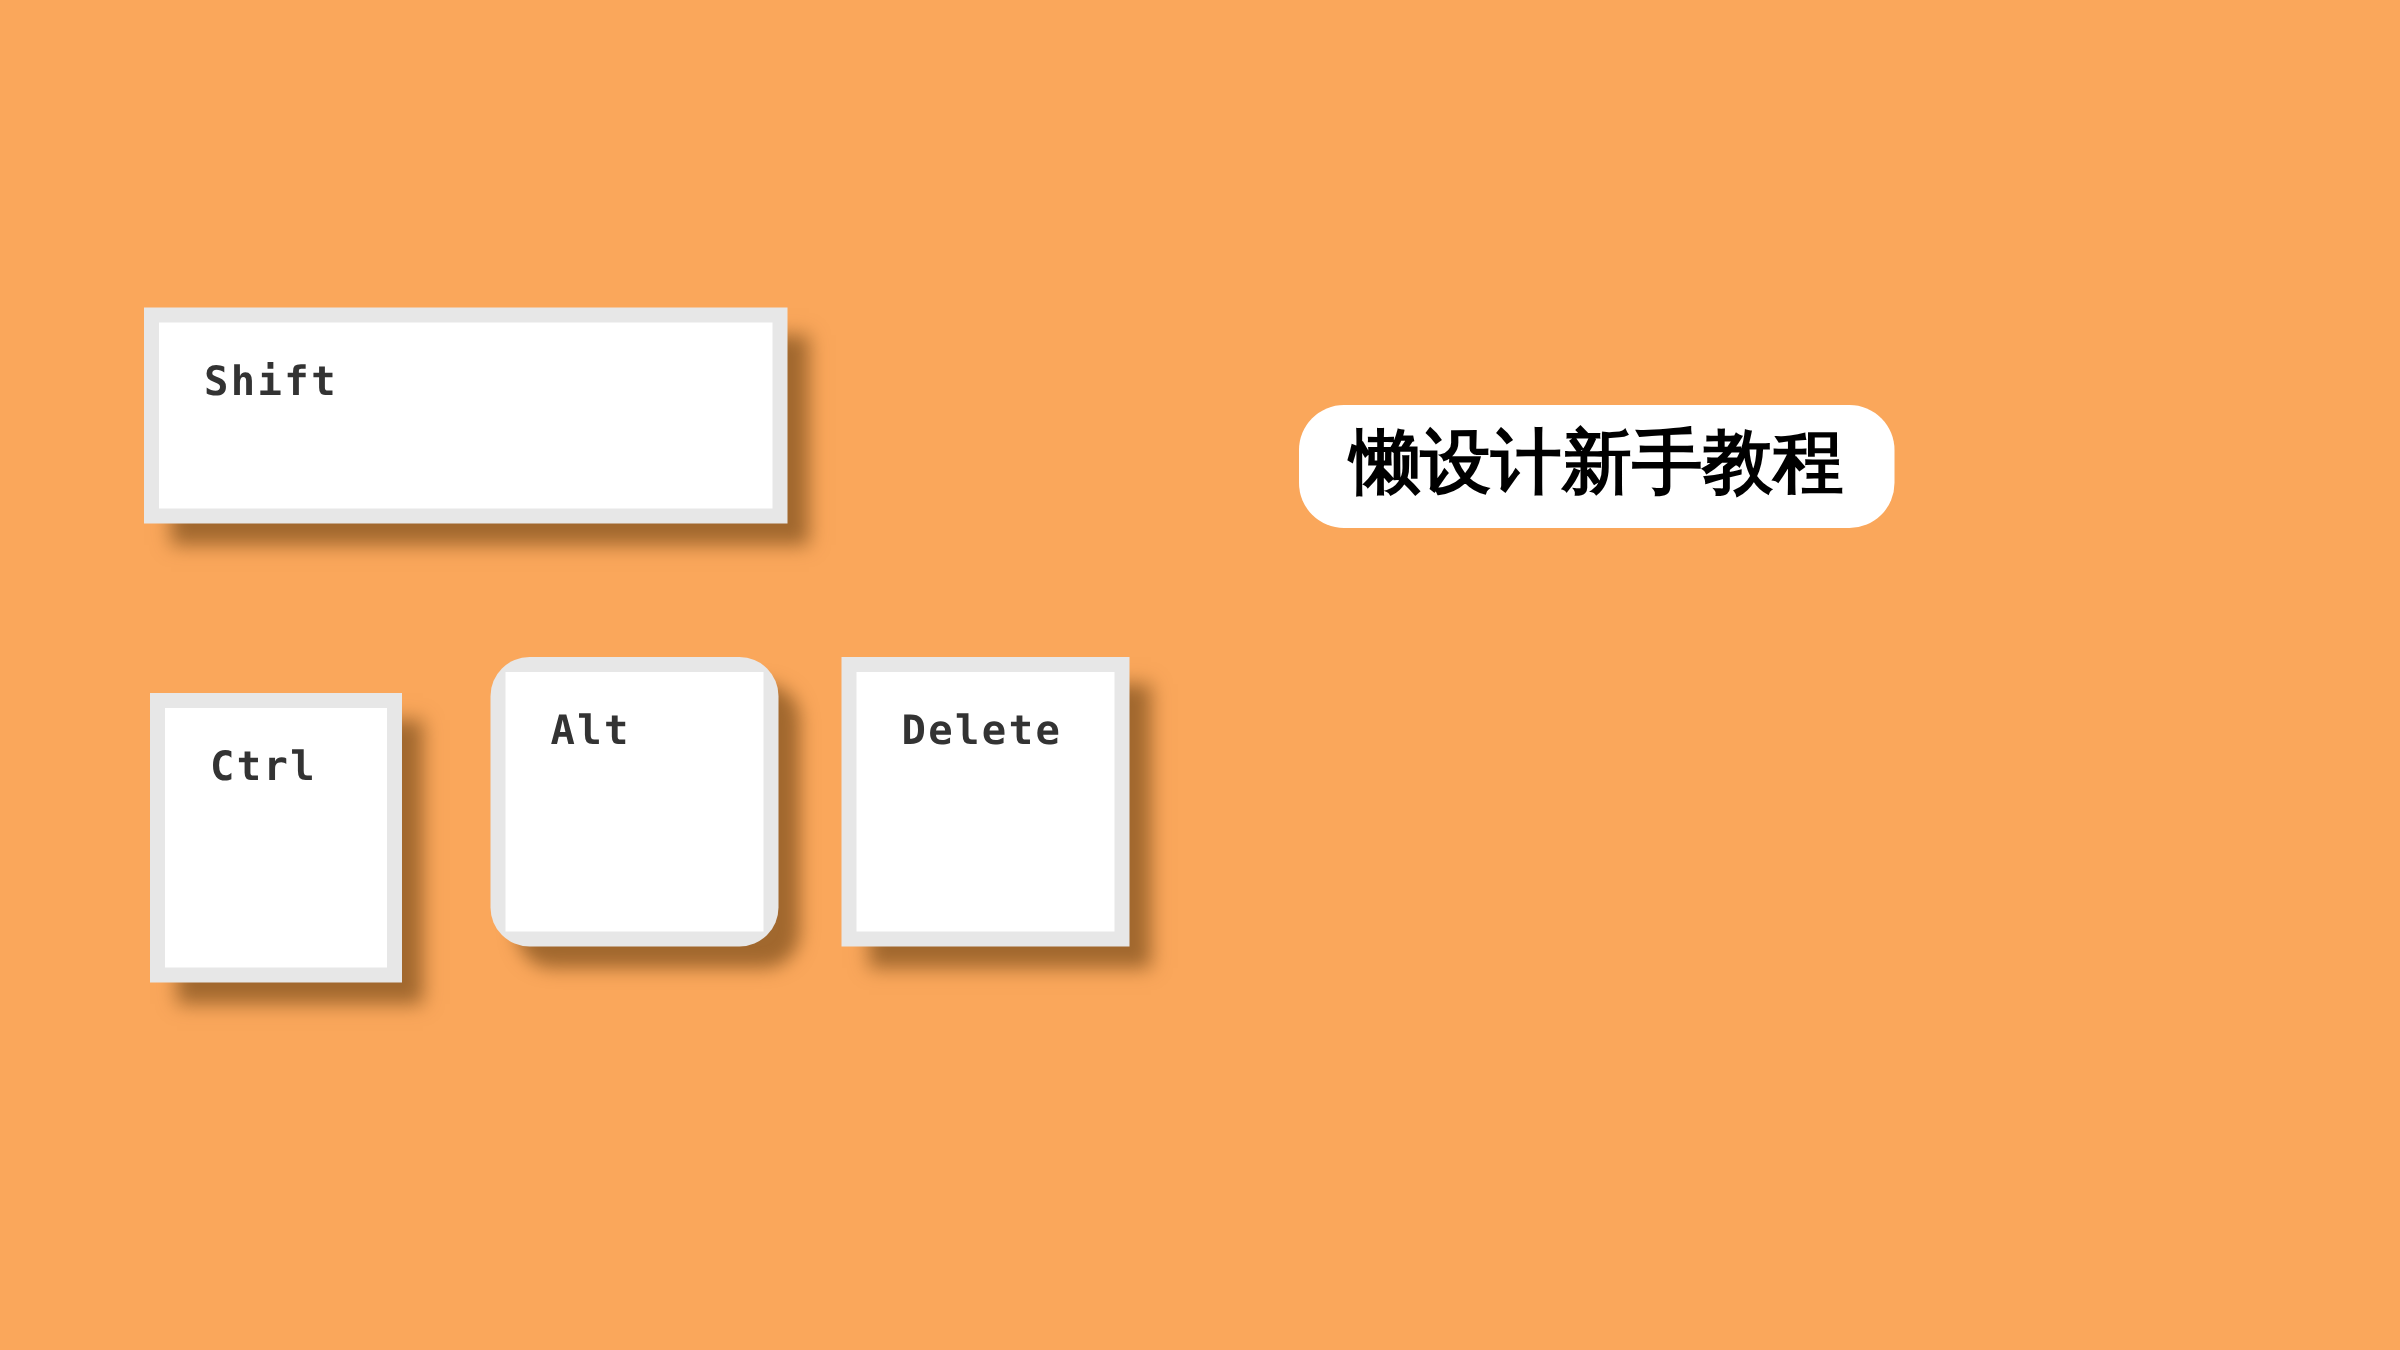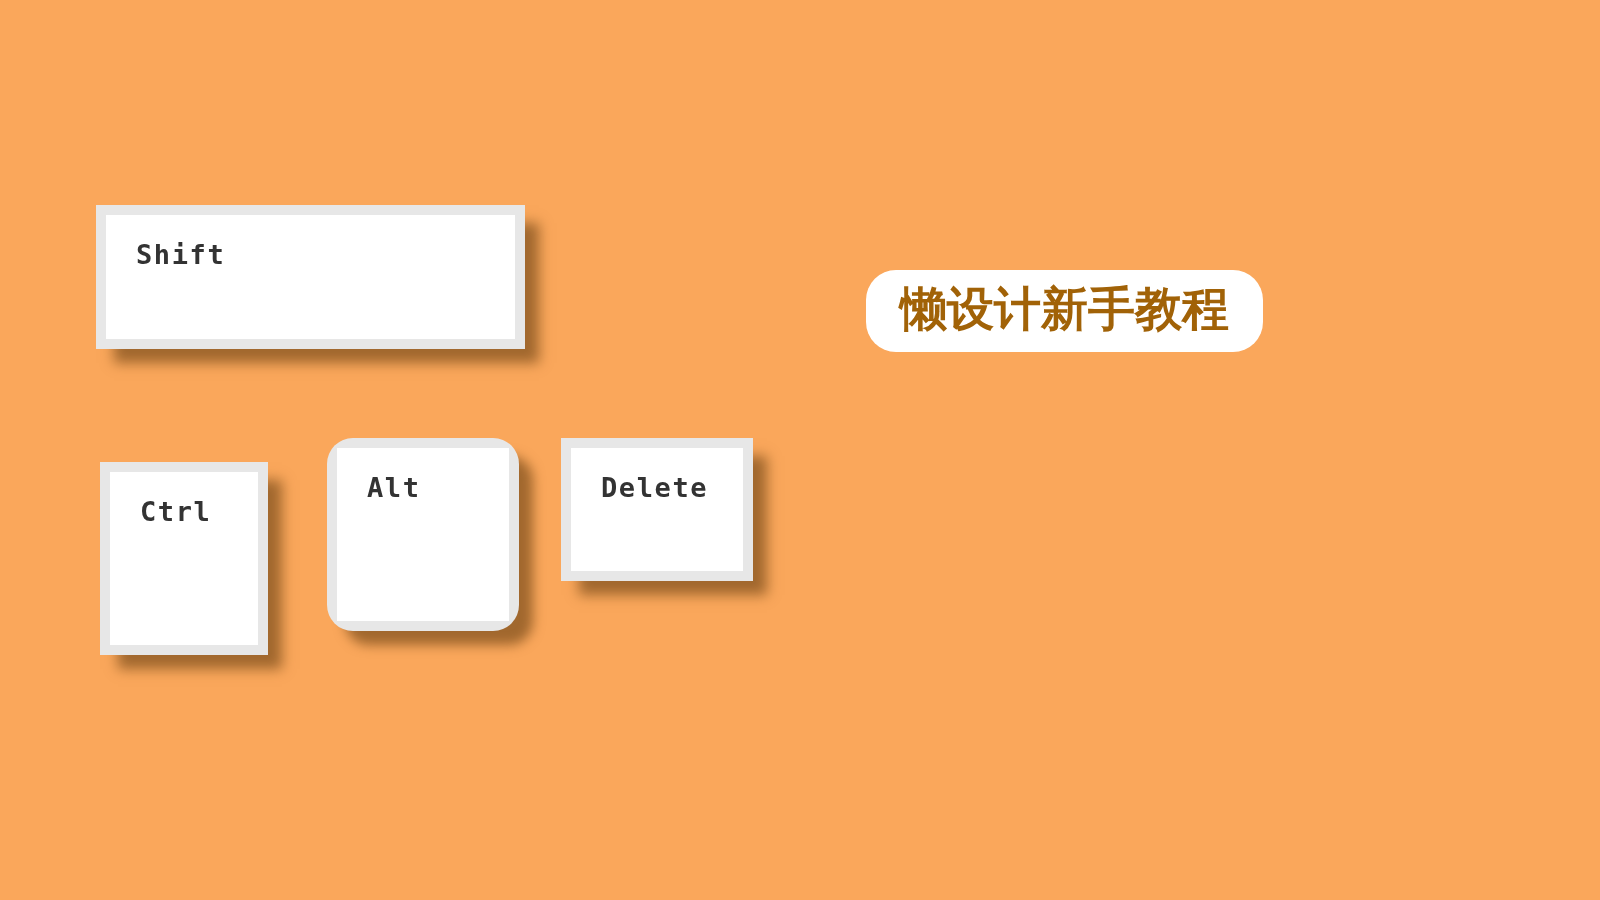--- a/index.html
+++ b/index.html
@@ -48,41 +48,41 @@
     line-height: 1;
     white-space: nowrap;
     display: block;
   }
 
   
   .key-shift  { left: 96px;  top: 205px; width: 429px; height: 144px; }
   .key-enter  { left: 561px; top: 204px; width: 192px; height: 193px; }
   .key-ctrl   { left: 100px; top: 462px; width: 168px; height: 193px; }
   .key-alt    { left: 327px; top: 438px; width: 192px; height: 193px; border-radius: 26px; }
-  .key-delete { left: 561px; top: 438px; width: 192px; height: 143px; }
+  .key-delete { left: 561px; top: 438px; width: 192px; height: 193px; }
 
   
   .text-block {
     position: absolute;
     left: 866px;
     top: 270px;
     width: 640px;
   }
   .badge {
     display: inline-block;
     background: #ffffff;
     border-radius: 30px;
     padding: 13px 34px 17px 34px;
     box-sizing: border-box;
   }
   .badge-text {
     font-family: "DejaVu Sans", "Liberation Sans", sans-serif;
     font-size: 47px;
     font-weight: 700;
-    color: #a16207;
+    color: #000000;
     line-height: 1.1;
     letter-spacing: 0px;
     white-space: nowrap;
     display: block;
   }
   .headline {
     margin-top: 38px;
     font-family: "DejaVu Sans", "Liberation Sans", sans-serif;
     font-size: 86px;
     font-weight: 700;

